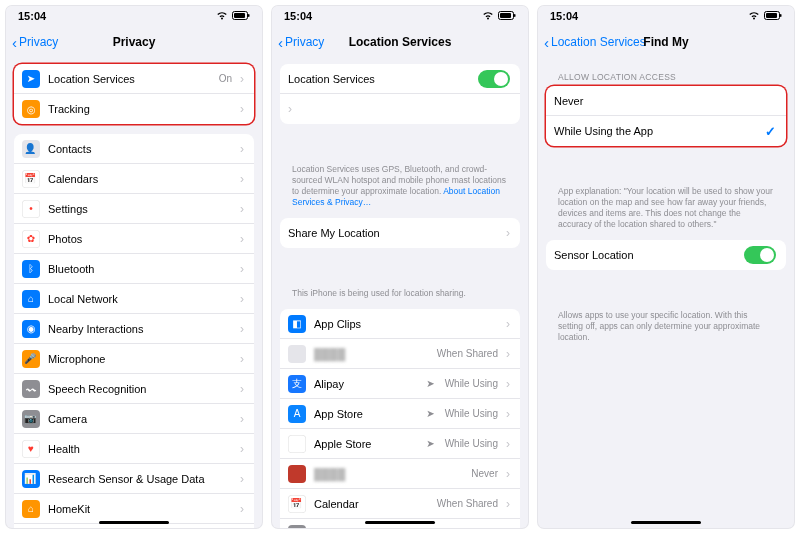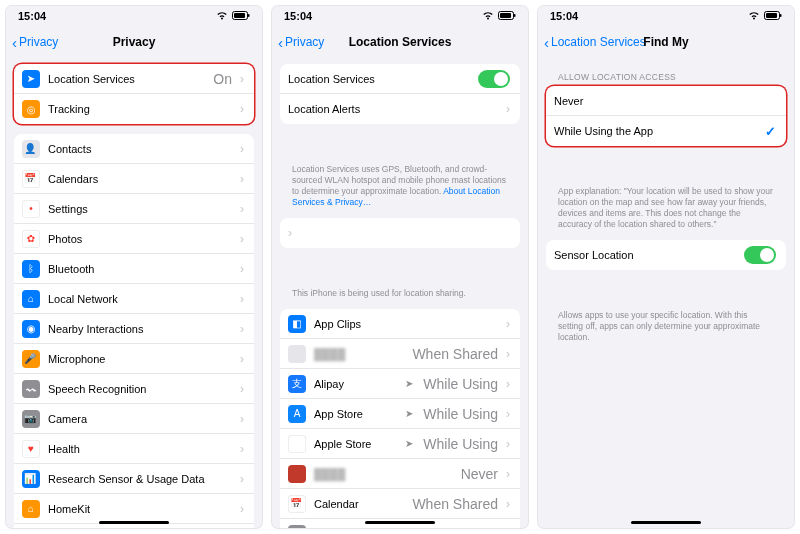--- a/index.html
+++ b/index.html
@@ -88,21 +88,21 @@
   .row:last-child { border-bottom: none; }
   .row.highlight { box-shadow: inset 0 0 0 1.5px #d22; }
   .ico {
     width: 18px; height: 18px;
     border-radius: 4px;
     display: flex; align-items:center; justify-content:center;
     font-size: 10px; color:#fff;
     flex-shrink:0;
   }
   .label { flex:1; }
-  .detail { color:#8e8e93; font-size:14px;text-align:center; }
+  .detail { color:#8e8e93; font-size:10px;text-align:center; }
   .chevr { color:#c7c7cc; font-size:12px; }
   .arrow-s { color:#8e8e93; font-size:10px; margin-right:2px; }
   .check { color:#007aff; font-size:13px; font-weight:700; }
   
   .toggle {
     width: 32px; height: 18px; border-radius: 9px;
     background:#34c759; position:relative; flex-shrink:0;
   }
   .toggle::after {
     content:''; position:absolute; right:2px; top:2px;
@@ -258,29 +258,29 @@
     </div>
     <div class="title">Location Services</div>
   </div>
   <div class="scroll">
     <div class="group">
       <div class="row">
         <span class="label">Location Services</span>
         <span class="toggle"></span>
       </div>
       <div class="row">
-        <span class="label">Location Alerts</span>
         <span class="chevr">›</span>
       </div>
     </div>
     <div class="footnote">
       <span>Location Services uses GPS, Bluetooth, and crowd-sourced WLAN hotspot and mobile phone mast locations to determine your approximate location. </span><a href="#">About Location Services &amp; Privacy…</a>
     </div>
     <div class="group">
       <div class="row">
+        <span class="label">Share My Location</span>
         <span class="chevr">›</span>
       </div>
     </div>
     <div class="footnote">This iPhone is being used for location sharing.</div>
     <div class="group" id="p2apps">
         <div class="row">
           <span class="ico" style="background: rgb(0, 122, 255);">◧</span>
           <span class="label">App Clips</span>
           <span class="chevr">›</span>
         </div>

